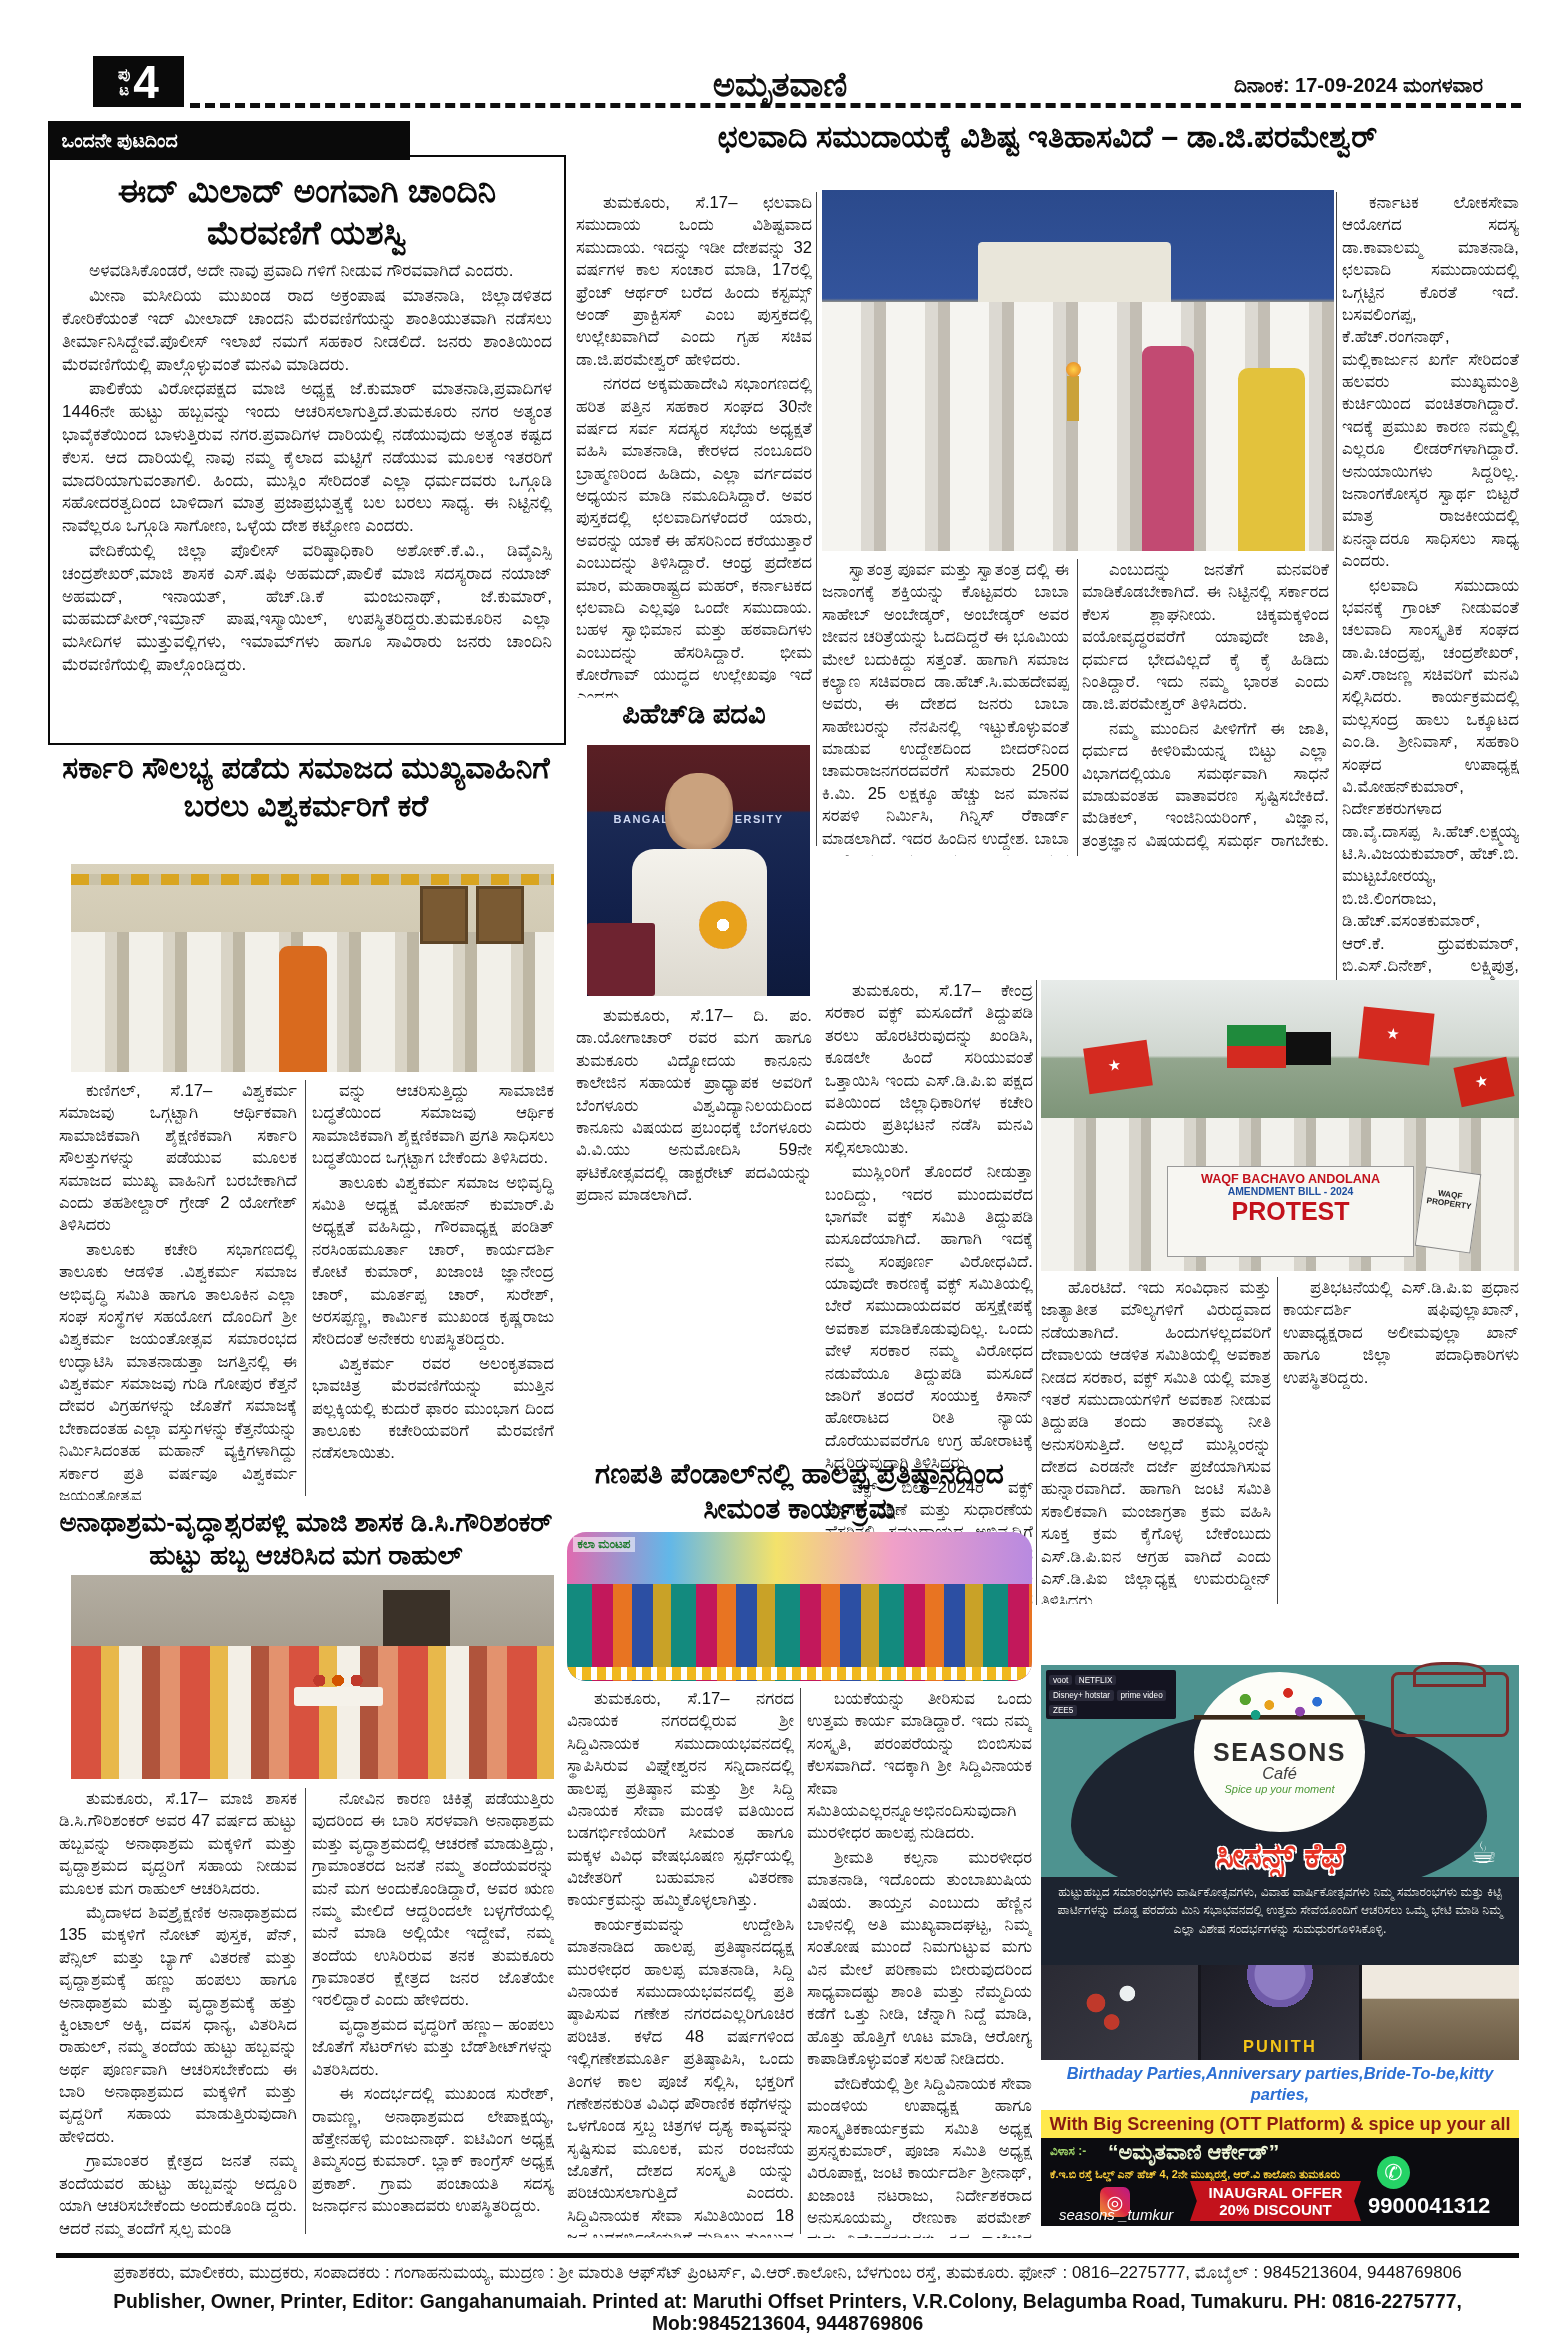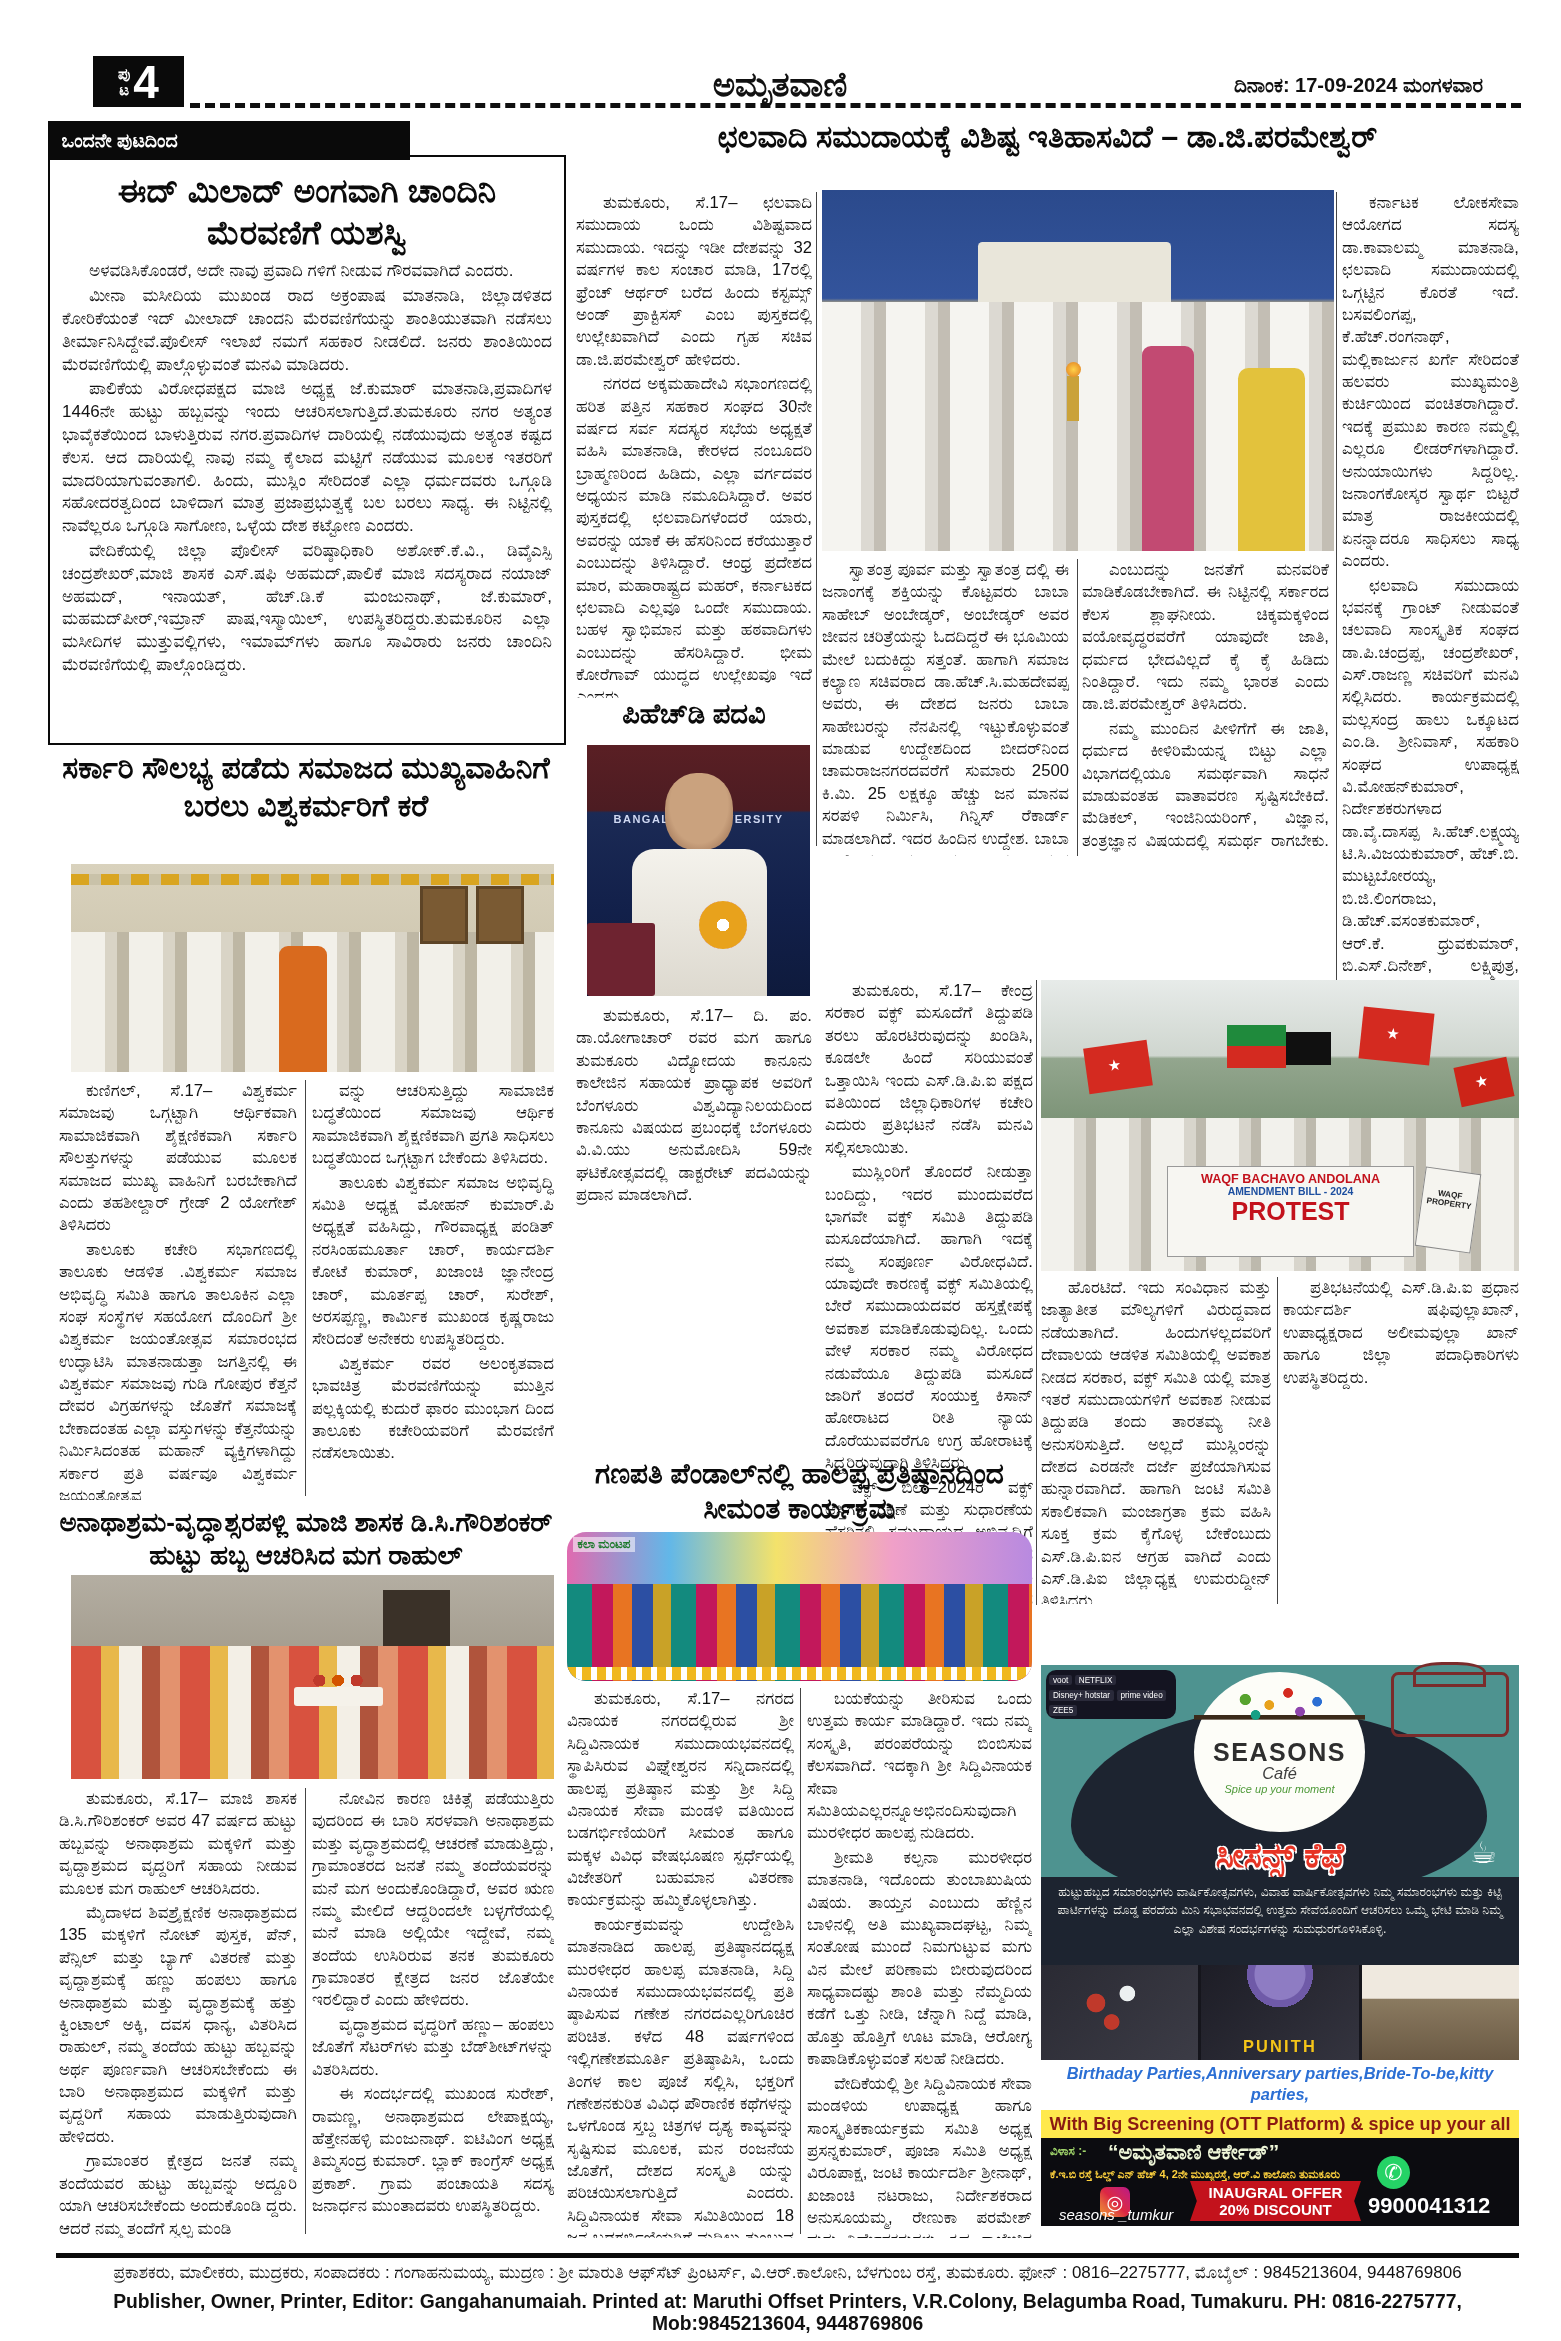--- a/index.html
+++ b/index.html
@@ -200,21 +200,21 @@
       <p>ಬಯಕೆಯನ್ನು ತೀರಿಸುವ ಒಂದು ಉತ್ತಮ ಕಾರ್ಯ ಮಾಡಿದ್ದಾರೆ. ಇದು ನಮ್ಮ ಸಂಸ್ಕೃತಿ, ಪರಂಪರೆಯನ್ನು ಬಿಂಬಿಸುವ ಕೆಲಸವಾಗಿದೆ. ಇದಕ್ಕಾಗಿ ಶ್ರೀ ಸಿದ್ದಿವಿನಾಯಕ ಸೇವಾ ಸಮಿತಿಯಎಲ್ಲರನ್ನೂಅಭಿನಂದಿಸುವುದಾಗಿ ಮುರಳೀಧರ ಹಾಲಪ್ಪ ನುಡಿದರು.</p>
       <p>ಶ್ರೀಮತಿ ಕಲ್ಪನಾ ಮುರಳೀಧರ ಮಾತನಾಡಿ, ಇದೊಂದು ತುಂಬಾಖುಷಿಯ ವಿಷಯ. ತಾಯ್ತನ ಎಂಬುದು ಹೆಣ್ಣಿನ ಬಾಳಿನಲ್ಲಿ ಅತಿ ಮುಖ್ಯವಾದಘಟ್ಟ, ನಿಮ್ಮ ಸಂತೋಷ ಮುಂದೆ ನಿಮಗುಟ್ಟುವ ಮಗು ವಿನ ಮೇಲೆ ಪರಿಣಾಮ ಬೀರುವುದರಿಂದ ಸಾಧ್ಯವಾದಷ್ಟು ಶಾಂತಿ ಮತ್ತು ನೆಮ್ಮದಿಯ ಕಡೆಗೆ ಒತ್ತು ನೀಡಿ, ಚೆನ್ನಾಗಿ ನಿದ್ದೆ ಮಾಡಿ, ಹೊತ್ತು ಹೊತ್ತಿಗೆ ಊಟ ಮಾಡಿ, ಆರೋಗ್ಯ ಕಾಪಾಡಿಕೊಳ್ಳುವಂತೆ ಸಲಹೆ ನೀಡಿದರು.</p>
       <p>ವೇದಿಕೆಯಲ್ಲಿ ಶ್ರೀ ಸಿದ್ದಿವಿನಾಯಕ ಸೇವಾ ಮಂಡಳಿಯ ಉಪಾಧ್ಯಕ್ಷ ಹಾಗೂ ಸಾಂಸ್ಕೃತಿಕಕಾರ್ಯಕ್ರಮ ಸಮಿತಿ ಅಧ್ಯಕ್ಷ ಪ್ರಸನ್ನಕುಮಾರ್, ಪೂಜಾ ಸಮಿತಿ ಅಧ್ಯಕ್ಷ ವಿರೂಪಾಕ್ಷ, ಜಂಟಿ ಕಾರ್ಯದರ್ಶಿ ಶ್ರೀನಾಥ್, ಖಜಾಂಚಿ ನಟರಾಜು, ನಿರ್ದೇಶಕರಾದ ಅನುಸೂಯಮ್ಮ, ರೇಣುಕಾ ಪರಮೇಶ್ ಮತ್ತು ನಿರ್ದೇಶಕರುಗಳು, ಕೃಷ್ಣ ಕಾಲೇಜಿನ ಕಾರ್ಯದರ್ಶಿ ಮರಿಚೆನ್ನಮ್ಮ ಹಾಗೂ ಹಲವರು ಉಪಸ್ಥಿತರಿದ್ದರು.</p>
     </div>
   <div class="abs vrule" style="left:800px;top:1688px;height:546px;"></div>
 
   <div class="abs" style="left:1041px;top:1665px;width:478px;height:561px;">
 
     <div class="abs ad-teal" style="left:0;top:0;width:478px;height:212px;">
       <div class="abs ad-blob" style="left:30px;top:45px;width:416px;height:193px;"></div>
-      <div class="abs ott-chips" style="left:4.5px;top:4.5px;width:126px;background:#141421;border-radius:10px;padding:2.2px;"><p>voot</p><p>NETFLIX</p><p>Disney+ hotstar</p><p>prime video</p><p>ZEE5</p></div>
+      <div class="abs ott-chips" style="left:4.5px;top:4.5px;width:126px;background:#141421;border-radius:2px;padding:2.2px;"><p>voot</p><p>NETFLIX</p><p>Disney+ hotstar</p><p>prime video</p><p>ZEE5</p></div>
       <div class="abs" style="right:10.4px;top:7.4px;width:112px;height:59px;border:3px solid #7a2b2b;border-radius:7.4px;">
         <div style="width:60%;height:19.3px;border:3px solid #7a2b2b;border-radius:40% 40% 0 0;margin:-13.4px auto 0;background:transparent;"></div>
       </div>
       <div class="abs" style="left:0;top:171px;width:478px;text-align:center;font-size:34px;font-weight:bold;color:#e63324;text-shadow:-1.5px -1.5px 0 #fff,1.5px -1.5px 0 #fff,-1.5px 1.5px 0 #fff,1.5px 1.5px 0 #fff;">ಸೀಸನ್ಸ್ ಕೆಫೆ</div>
       <div class="abs ad-oval" style="left:153px;top:7.4px;width:171px;height:160px;">
         <div style="margin-top:10.4px;height:55px;background:
              radial-gradient(circle at 30% 30%,#57a32e 0 5.2px,transparent 6px),
              radial-gradient(circle at 55% 18%,#d42a20 0 4.5px,transparent 5.2px),
              radial-gradient(circle at 72% 34%,#2b6fd4 0 4.5px,transparent 5.2px),
              radial-gradient(circle at 44% 40%,#e8a21c 0 4.5px,transparent 5.2px),

